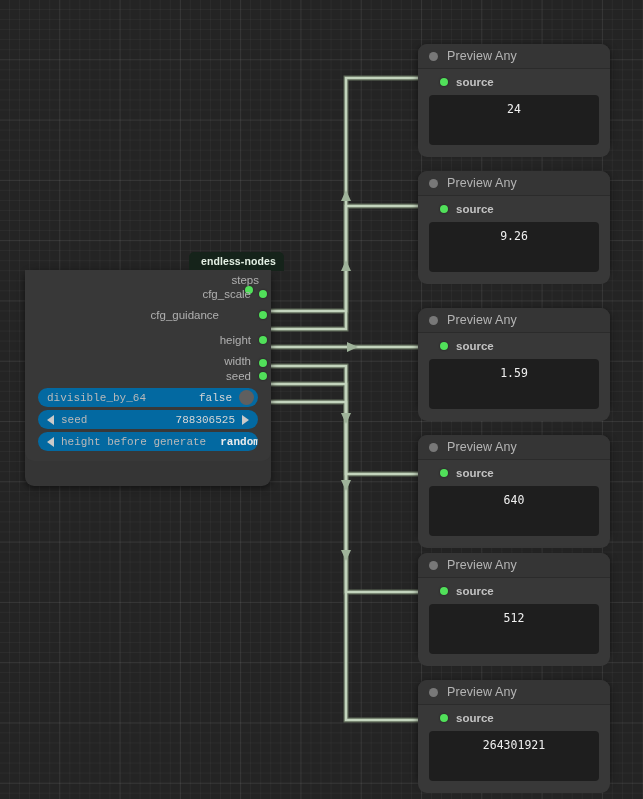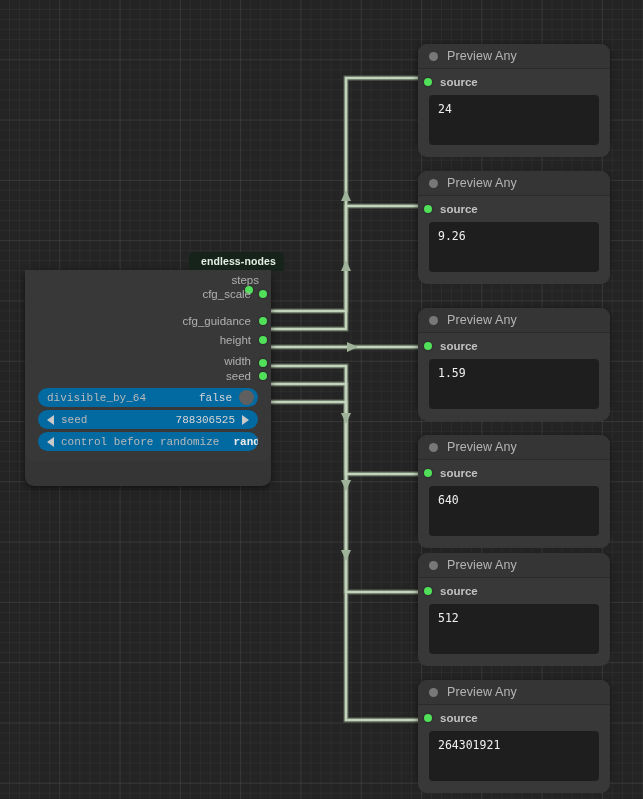--- a/index.html
+++ b/index.html
@@ -164,21 +164,21 @@
     width: 192px;
     left: 418px;
   }
   .preview .node-body {
     padding: 0 0 10px 0;
   }
   .src-row {
     height: 26px;
     display: flex;
     align-items: center;
-    padding-left: 6px;
+    padding-left: 22px;
   }
   .src-row .slot-dot { margin-right: 8px; }
   .src-label {
     color: #c2c2c2;
     font-size: 11.5px;
     font-weight: bold;
     white-space: nowrap;
   }
   .text-box {
     margin: 0 11px;
@@ -186,20 +186,21 @@
     background: #1e1e1e;
     border-radius: 4px;
     padding: 8px 9px 0 9px;
     box-sizing: border-box;
     color: #f0f0f0;
     font-family: "DejaVu Sans Mono", monospace;
     font-size: 11.5px;
     line-height: 13px;
     overflow: hidden;
     word-break: break-all;
+    text-align: center;
   }
 </style>
 </head>
 <body>
 
 <div id="canvas">
 
   <svg id="wires" viewBox="0 0 643 799" width="643" height="799">
     <g fill="none" stroke-linecap="butt" stroke-linejoin="miter">
 
@@ -240,21 +241,21 @@
     <div class="node-body">
 
       <div class="out-row" style="top:6px;flex-direction:column;">
         <span class="out-label">steps</span>
         <span class="slot-dot"></span>
       </div>
       <div class="out-row" style="top:15px;">
         <span class="out-label">cfg_scale</span>
         <span class="slot-dot"></span>
       </div>
-      <div class="out-row" style="top:42px;">
+      <div class="out-row" style="top:36px;gap:32px;">
         <span class="out-label">cfg_guidance</span>
         <span class="slot-dot"></span>
       </div>
       <div class="out-row" style="top:61px;">
         <span class="out-label">height</span>
         <span class="slot-dot"></span>
       </div>
       <div class="out-row" style="top:79px;align-items:flex-end;">
         <span class="out-label">width</span>
         <span class="slot-dot"></span>
@@ -274,21 +275,21 @@
       <div class="widget" style="top:140px;">
         <span class="arrow-l"></span>
         <span class="wlabel">seed</span>
         <span class="wspacer"></span>
         <span class="wvalue">788306525</span>
         <span class="arrow-r"></span>
       </div>
 
       <div class="widget" style="top:162px;">
         <span class="arrow-l"></span>
-        <span class="wlabel">control before randomize</span>
+        <span class="wlabel">height before generate</span>
         <span class="wspacer"></span>
         <span class="wvalue bold">randomize</span>
         <span class="arrow-r dim"></span>
       </div>
 
     </div>
   </div>
 
   <div class="node preview" style="top:44px;height:103px;">
     <div class="node-title">

